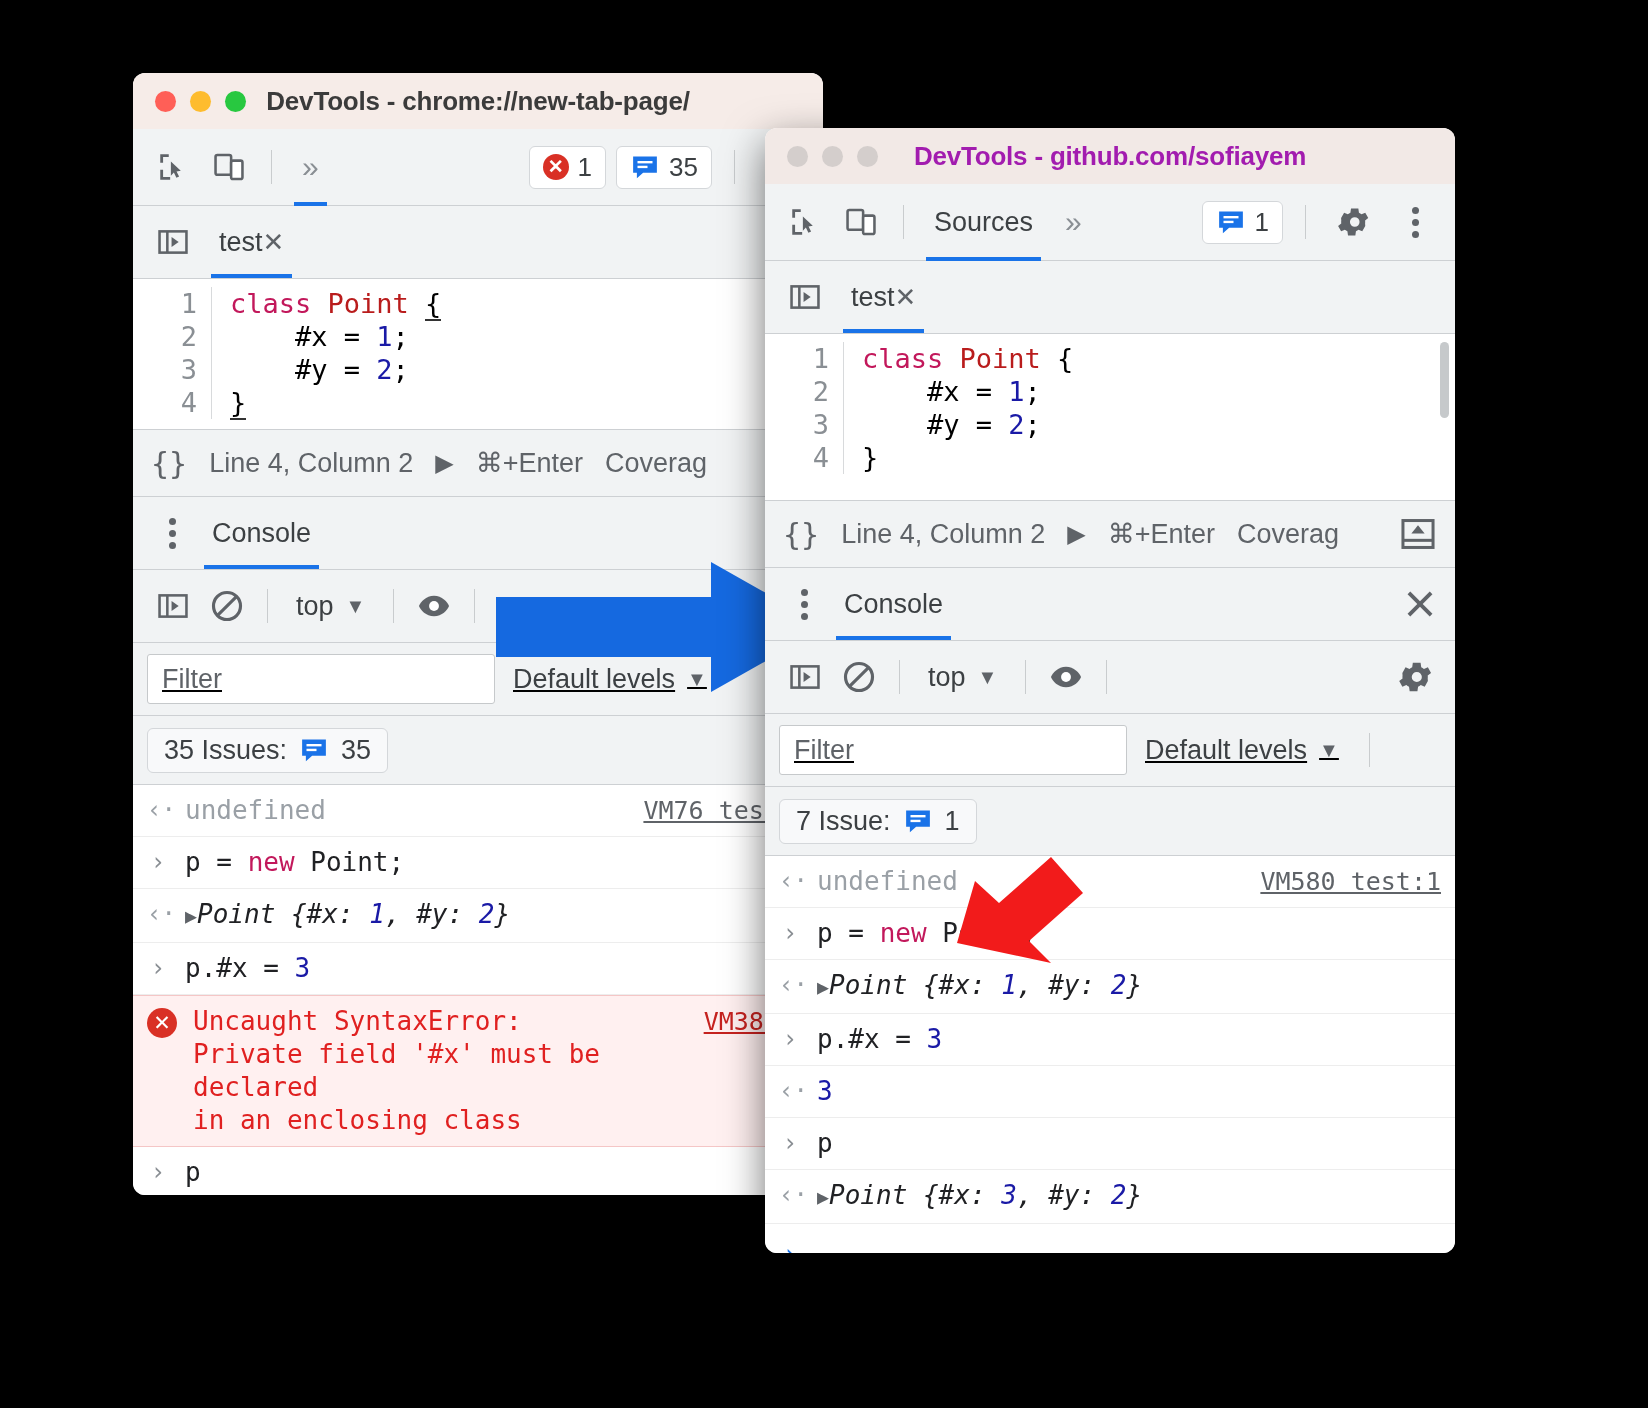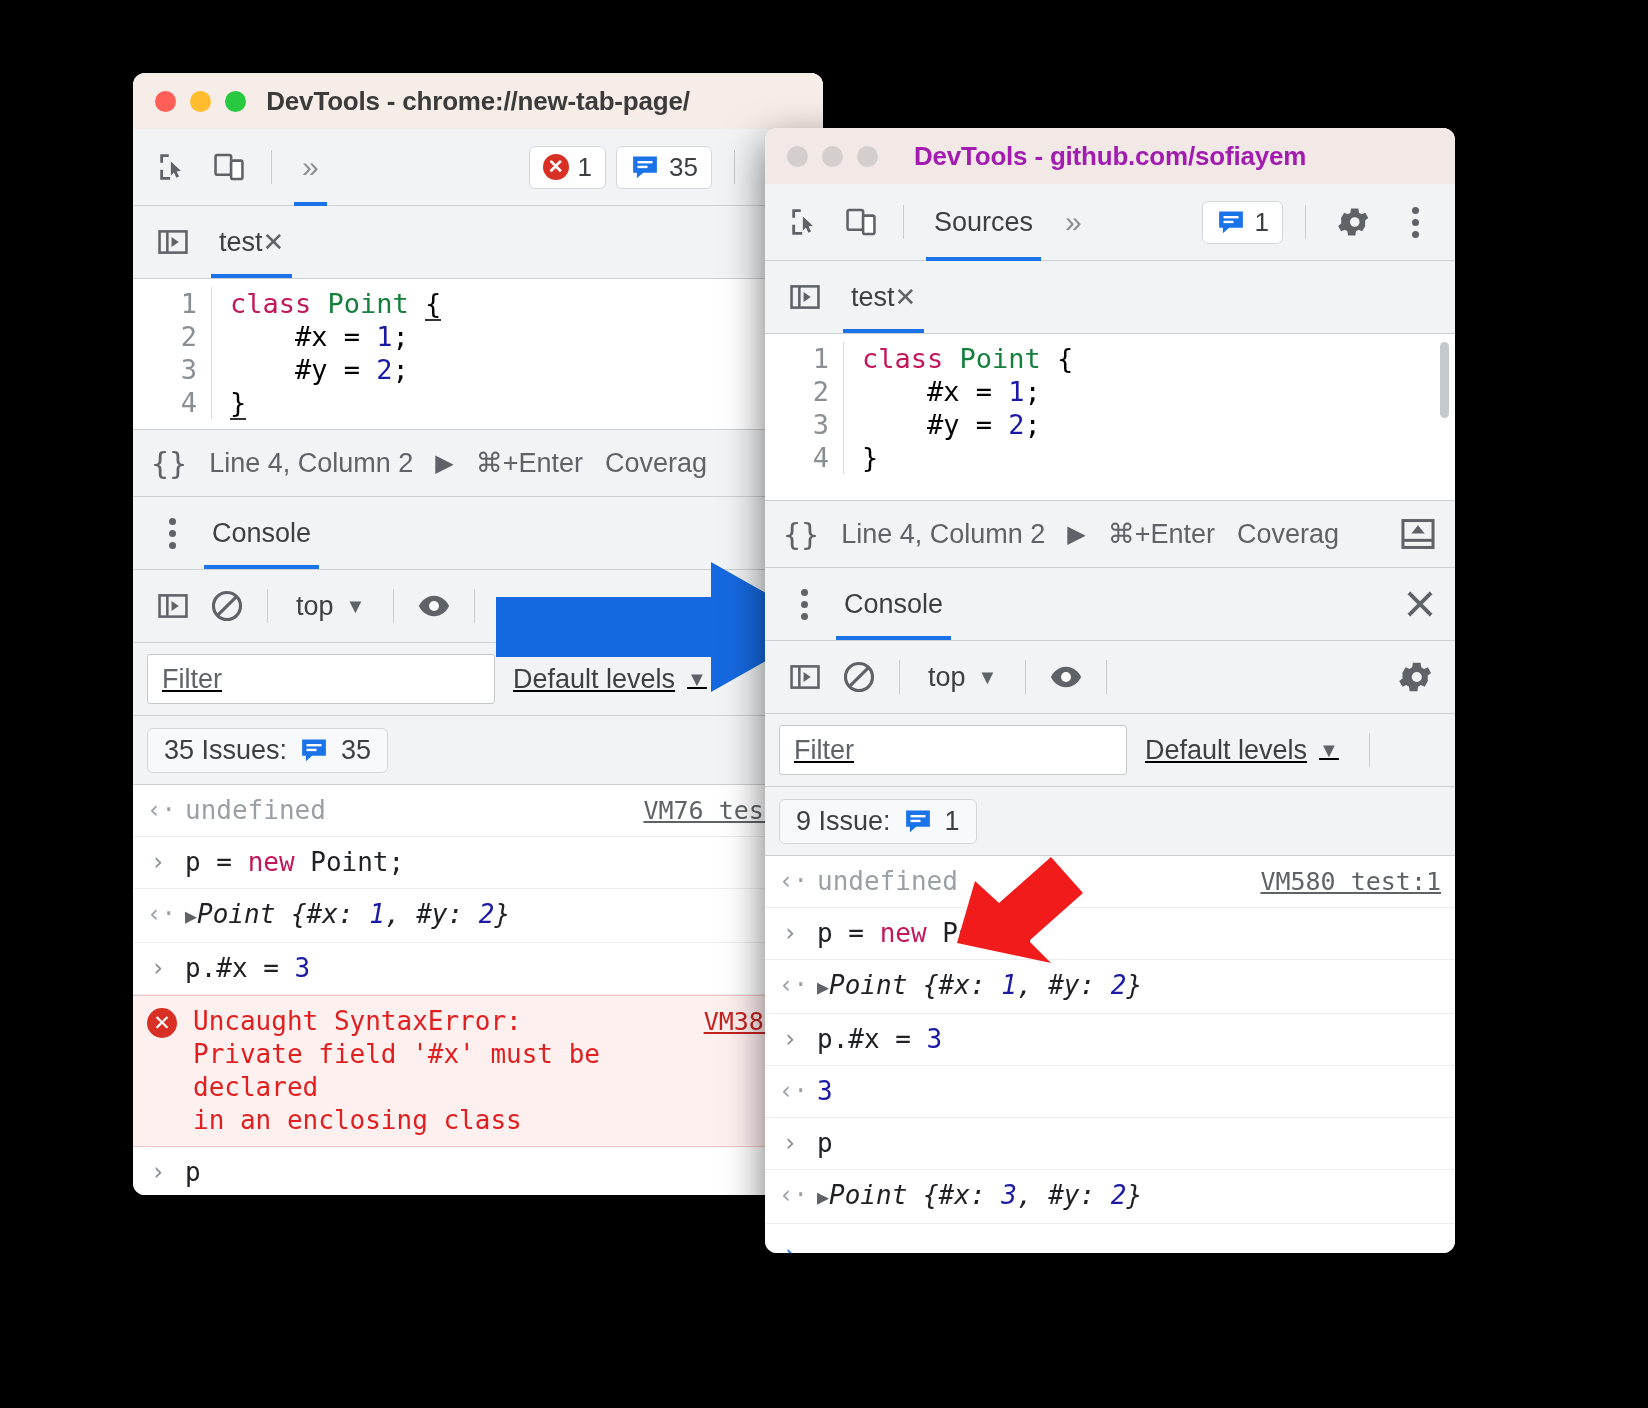--- a/index.html
+++ b/index.html
@@ -49,21 +49,21 @@
       padding:0 16px;height:100%;position:relative;cursor:pointer;}
   .file-tab.sel::after{content:"";position:absolute;left:8px;right:8px;bottom:0;height:4px;background:#1a73e8;}
   .tab-x{font-size:26px;color:#5f6368;cursor:pointer;}
 
   
   .editor{background:#fff;position:relative;font-family:"DejaVu Sans Mono", monospace;
      font-size:27px;line-height:33px;padding:8px 0 10px 0;}
   .cline{display:flex;}
   .gutter{width:64px;text-align:right;padding-right:14px;color:#8a8f94;user-select:none;}
   .codetext{padding-left:18px;white-space:pre;border-left:1px solid #d8dadc;flex:1;}
-  .kw{color:#c2185b;} .cls{color:#15803d;} .num{color:#1a1aa6;}
+  .kw{color:#c2185b;} .cls{color:#b91c1c;} .num{color:#1a1aa6;}
   .cursor-u{border-bottom:2px solid #333;}
   .ed-scroll{position:absolute;top:8px;right:6px;width:9px;height:76px;background:#c6c9cb;border-radius:5px;}
 
   
   .statusbar{display:flex;align-items:center;gap:22px;background:#f1f3f4;height:66px;
       border-top:1px solid #cdd0d3;border-bottom:1px solid #cdd0d3;padding:0 18px;
       font-size:27px;color:#5f6368;white-space:nowrap;overflow:hidden;}
   .sb-braces{font-family:"DejaVu Sans Mono", monospace;font-size:30px;color:#5f6368;cursor:pointer;}
   .sb-run{font-size:24px;color:#5f6368;}
 
@@ -466,21 +466,21 @@
       <input class="filter-input" value="" placeholder="Filter" style="">
       <span class="levels">
         <span>Default levels</span>
         <span class="caret">▼</span>
       </span>
       <span class="vsep"></span>
     </div>
 
     <div class="issuesbar">
       <span class="issue-chip">
-        <span>9 Issue:</span>
+        <span>7 Issue:</span>
         <span>
           <svg width="30" height="30" viewBox="0 0 24 24">
             <path d="M2.5 3.5h19v13h-11l-5 4.5v-4.5h-3z" fill="#1a73e8"></path>
             <rect x="6" y="7.2" width="12" height="1.9" fill="#fff"></rect>
             <rect x="6" y="11" width="8" height="1.9" fill="#fff"></rect>
           </svg>
         </span>
         <span>1</span>
       </span>
     </div>

